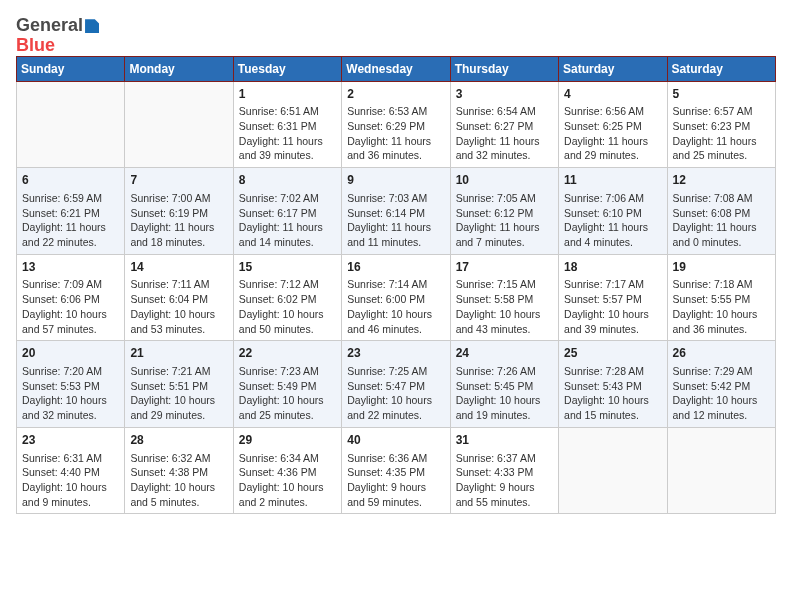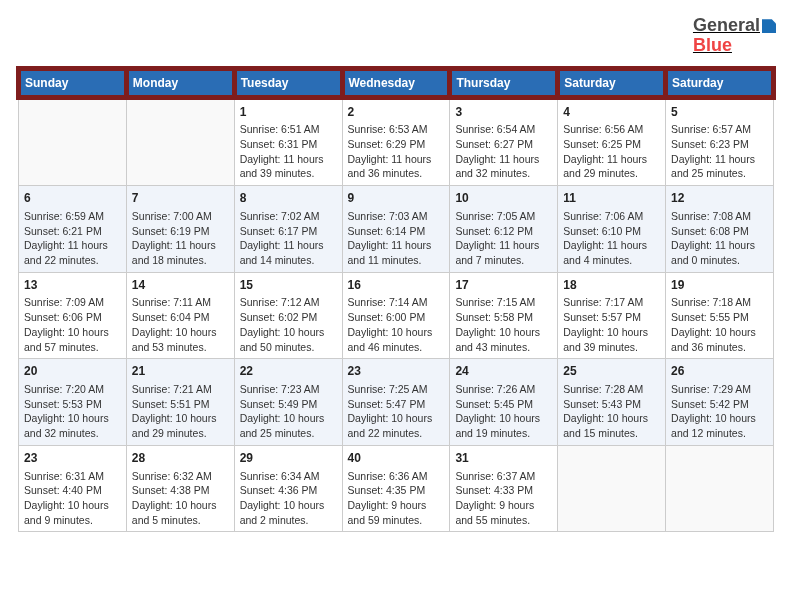--- a/index.html
+++ b/index.html
@@ -5,24 +5,22 @@
     * { box-sizing: border-box; margin: 0; padding: 0; }
     body {
       font-family: Arial, sans-serif;
       background: #fff;
       width: 792px;
       min-height: 612px;
       padding: 16px;
     }
     .header {
       display: flex;
-      justify-content: flex-end;
+      justify-content: space-between;
       align-items: flex-start;
-      margin-bottom: 10px;
-      text-decoration: underline;
     }
     .logo {
       display: flex;
       flex-direction: column;
       font-size: 18px;
       font-weight: bold;
       line-height: 1.1;
     }
     .logo-general { color: #4a4a4a; }
     .logo-blue { color: #ef4444; }
@@ -52,21 +50,21 @@
       border-collapse: collapse;
       font-size: 11px;
     }
     .calendar th {
       background: #2a6db5;
       color: #fff;
       padding: 5px 4px;
       text-align: left;
       font-size: 12px;
       font-weight: bold;
-      border: 5px solid #7f1d1d;
+      border: 1px solid #7f1d1d;
     }
     .calendar td {
       border: 1px solid #ccc;
       padding: 4px 5px;
       vertical-align: top;
       width: 108px;
       min-height: 80px;
       color: #333;
       font-size: 10.5px;
       line-height: 1.4;

